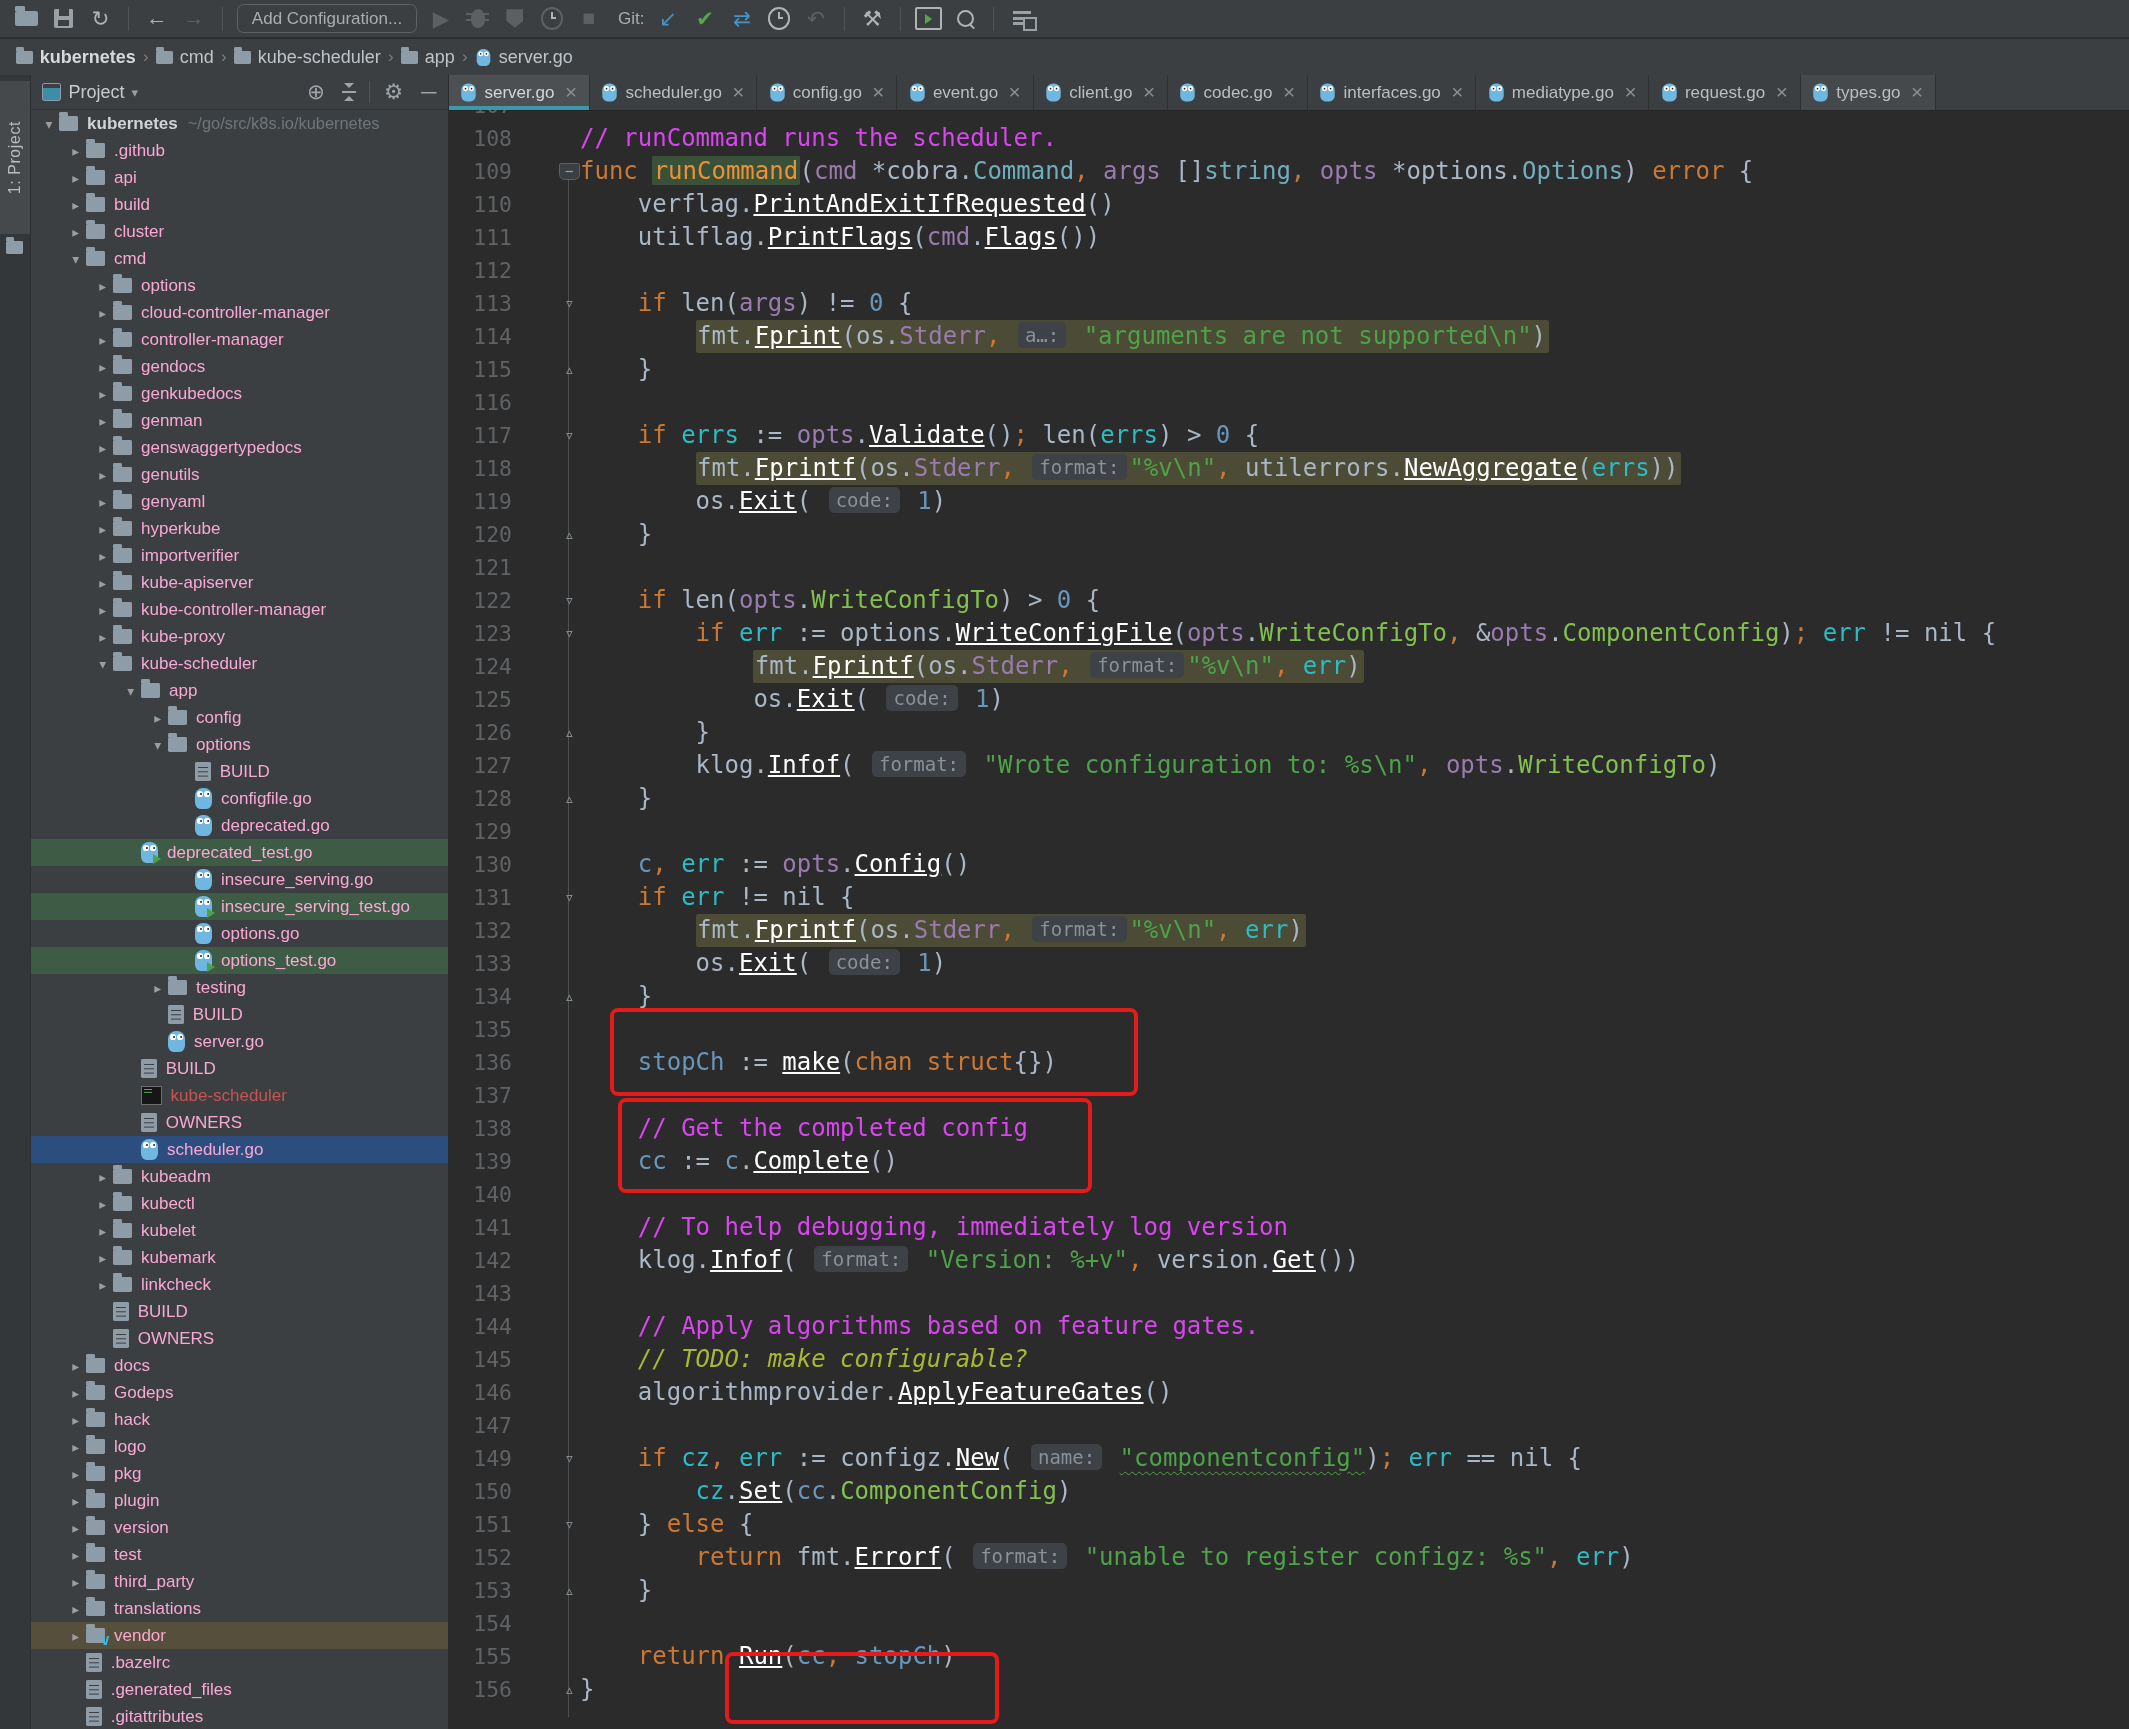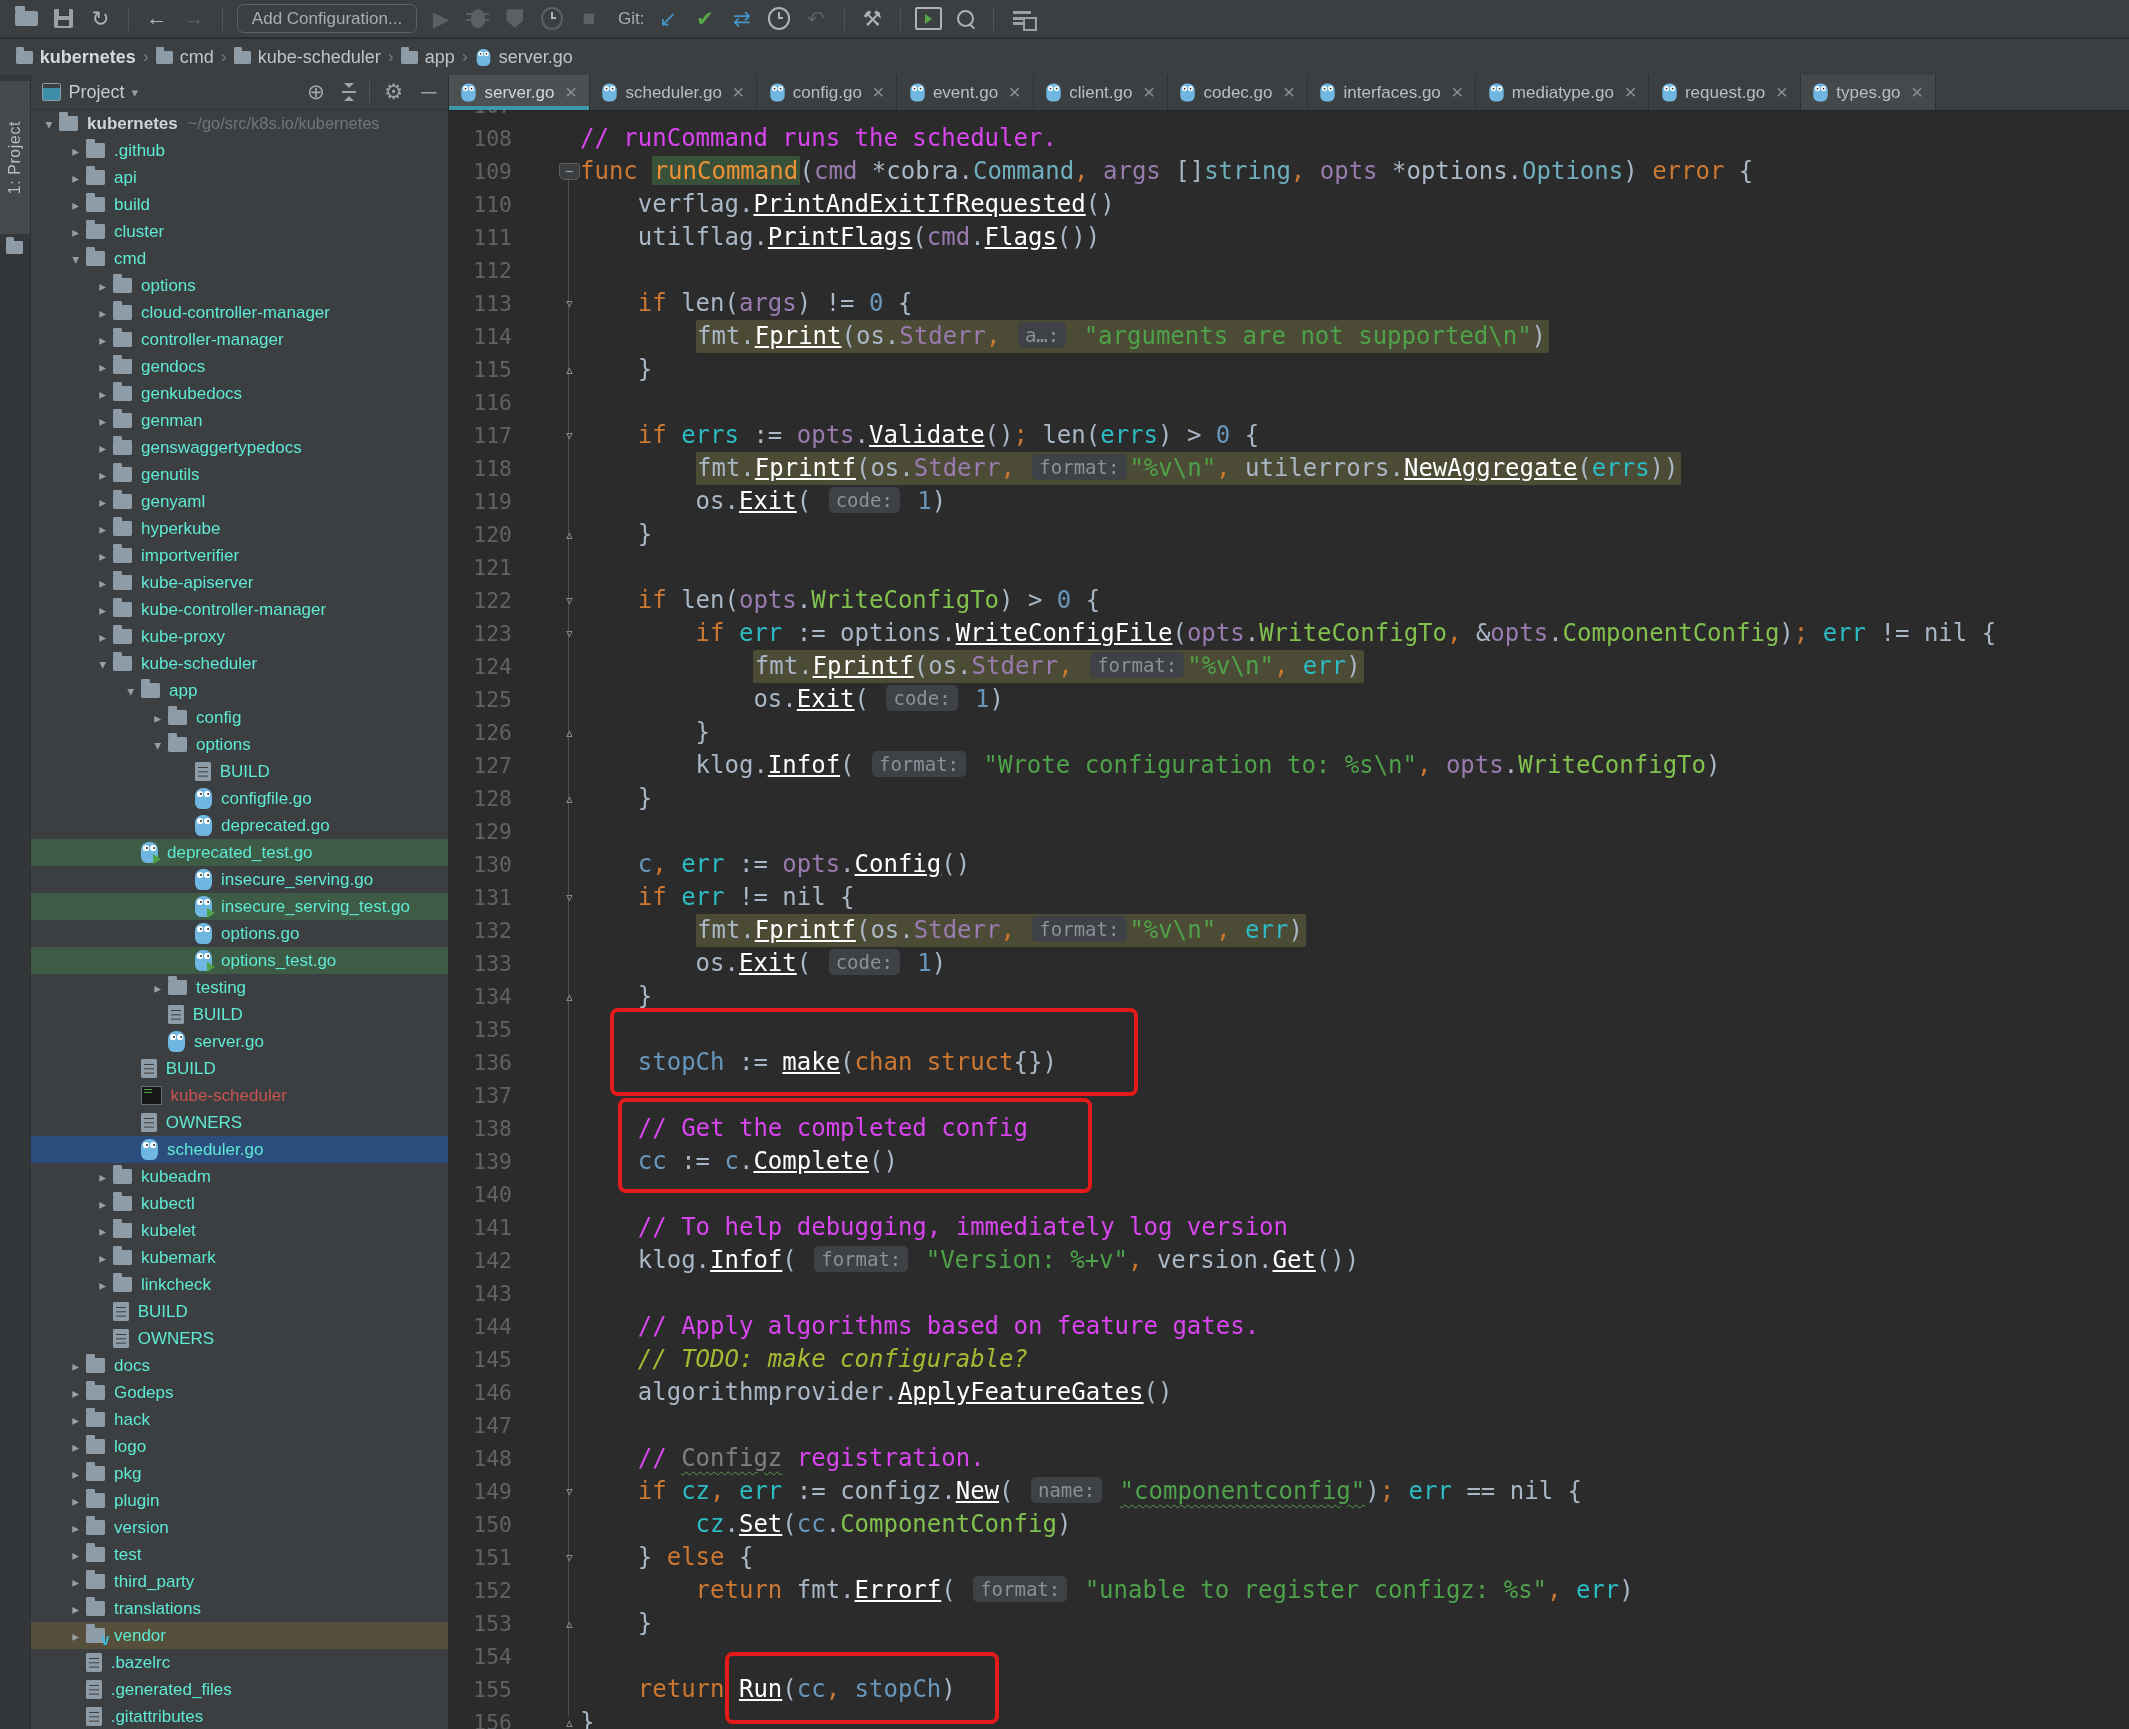--- a/index.html
+++ b/index.html
@@ -64,21 +64,21 @@
   .collapse-ic{width:18.6px;height:18.6px;position:relative;}
   .collapse-ic::before{content:"";position:absolute;left:2.1px;top:7.9px;width:14.3px;height:2.1px;background:#9FA4A8;}
   .collapse-ic i{position:absolute;left:5px;width:0;height:0;border-left:5px solid transparent;border-right:5px solid transparent;}
   .collapse-ic i.t{top:0;border-top:5.7px solid #9FA4A8;}
   .collapse-ic i.b{bottom:0;border-bottom:5.7px solid #9FA4A8;}
   .ph-sep{width:0.7px;height:21.4px;background:#515456;}
   .tree{flex:1;overflow:hidden;position:relative;font-size:17px;}
   .trow{height:27px;display:flex;align-items:center;white-space:nowrap;}
   .trow .arrow{width:21.4px;flex:none;text-align:center;color:#999EA2;font-size:13.6px;}
   .trow .ticon{margin-right:8.6px;flex:none;position:relative;}
-  .tlabel{color:#5eead4;}
+  .tlabel{color:#f9a8d4;}
   .tsub{color:#6F767B;margin-left:10px;font-size:16.4px;}
   .trow.hl-green{background:#3E5B45;} .trow.hl-sel{background:#2B4E7E;} .trow.hl-olive{background:#564F3B;}
   .trow.red .tlabel{color:#C75450;}
   .trow .tlabel.bold{font-weight:bold;color:#D0D4D7;}
   .tf-folder{width:19px;height:14.3px;background:#8E9CA8;border-radius:1.4px;position:relative;}
   .tf-folder::before{content:"";position:absolute;left:0;top:-4.3px;width:8.6px;height:4.3px;background:#8E9CA8;border-radius:1.4px 1.4px 0 0;}
   .tf-file{width:15.7px;height:19px;background:#8E9CA8;border-radius:1.4px;position:relative;overflow:hidden;}
   .tf-file::before{content:"";position:absolute;left:2.9px;top:5px;width:10px;height:1.4px;background:#3C3F41;box-shadow:0 4.3px 0 #3C3F41,0 8.6px 0 #3C3F41;}
   .tf-bin{width:18.6px;height:17px;background:#161616;border:1.4px solid #6B6F72;position:relative;}
   .tf-bin::before{content:"";position:absolute;left:2.1px;top:2.1px;width:7.1px;height:1.4px;background:#57A64A;box-shadow:0 2.9px 0 #57A64A;}
@@ -624,21 +624,20 @@
             <div class="crow"><div class="lnum">138</div><span class="ctext"><span class="tok-d">    </span><span class="tok-c">// Get the completed config</span></span></div>
             <div class="crow"><div class="lnum">139</div><span class="ctext"><span class="tok-d">    </span><span class="tok-b">cc</span><span class="tok-d"> := </span><span class="tok-b">c</span><span class="tok-d">.</span><span class="tok-fn">Complete</span><span class="tok-d">()</span></span></div>
             <div class="crow"><div class="lnum">140</div><span class="ctext"></span></div>
             <div class="crow"><div class="lnum">141</div><span class="ctext"><span class="tok-d">    </span><span class="tok-c">// To help debugging, immediately log version</span></span></div>
             <div class="crow"><div class="lnum">142</div><span class="ctext"><span class="tok-d">    klog.</span><span class="tok-fn">Infof</span><span class="tok-d">( </span><span class="hint">format:</span><span class="tok-d"> </span><span class="tok-s">"Version: %+v"</span><span class="tok-m">,</span><span class="tok-d"> version.</span><span class="tok-fn">Get</span><span class="tok-d">())</span></span></div>
             <div class="crow"><div class="lnum">143</div><span class="ctext"></span></div>
             <div class="crow"><div class="lnum">144</div><span class="ctext"><span class="tok-d">    </span><span class="tok-c">// Apply algorithms based on feature gates.</span></span></div>
             <div class="crow"><div class="lnum">145</div><span class="ctext"><span class="tok-d">    </span><span class="tok-ct">// TODO: make configurable?</span></span></div>
             <div class="crow"><div class="lnum">146</div><span class="ctext"><span class="tok-d">    algorithmprovider.</span><span class="tok-fn">ApplyFeatureGates</span><span class="tok-d">()</span></span></div>
             <div class="crow"><div class="lnum">147</div><span class="ctext"></span></div>
-            <div class="crow"><div class="lnum">148</div><span class="ctext"><span class="tok-d">    </span><span class="tok-c">// </span><span class="tok-cu">Configz</span><span class="tok-c"> registration.</span></span></div>
             <div class="crow"><div class="lnum">149</div><div class="foldm down">▿</div><span class="ctext"><span class="tok-d">    </span><span class="tok-k">if</span><span class="tok-d"> </span><span class="tok-v">cz</span><span class="tok-m">,</span><span class="tok-d"> </span><span class="tok-v">err</span><span class="tok-d"> := configz.</span><span class="tok-fn">New</span><span class="tok-d">( </span><span class="hint">name:</span><span class="tok-d"> </span><span class="tok-su">"componentconfig"</span><span class="tok-d">)</span><span class="tok-m">;</span><span class="tok-d"> </span><span class="tok-v">err</span><span class="tok-d"> == nil {</span></span></div>
             <div class="crow"><div class="lnum">150</div><span class="ctext"><span class="tok-d">        </span><span class="tok-v">cz</span><span class="tok-d">.</span><span class="tok-fn">Set</span><span class="tok-d">(</span><span class="tok-b">cc</span><span class="tok-d">.</span><span class="tok-f">ComponentConfig</span><span class="tok-d">)</span></span></div>
             <div class="crow"><div class="lnum">151</div><div class="foldm down">▿</div><span class="ctext"><span class="tok-d">    } </span><span class="tok-k">else</span><span class="tok-d"> {</span></span></div>
             <div class="crow"><div class="lnum">152</div><span class="ctext"><span class="tok-d">        </span><span class="tok-k">return</span><span class="tok-d"> fmt.</span><span class="tok-fn">Errorf</span><span class="tok-d">( </span><span class="hint">format:</span><span class="tok-d"> </span><span class="tok-s">"unable to register configz: %s"</span><span class="tok-m">,</span><span class="tok-d"> </span><span class="tok-v">err</span><span class="tok-d">)</span></span></div>
             <div class="crow"><div class="lnum">153</div><div class="foldm up">▵</div><span class="ctext"><span class="tok-d">    }</span></span></div>
             <div class="crow"><div class="lnum">154</div><span class="ctext"></span></div>
             <div class="crow"><div class="lnum">155</div><span class="ctext"><span class="tok-d">    </span><span class="tok-k">return</span><span class="tok-d"> </span><span class="tok-fn">Run</span><span class="tok-d">(</span><span class="tok-b">cc</span><span class="tok-m">,</span><span class="tok-d"> </span><span class="tok-b">stopCh</span><span class="tok-d">)</span></span></div>
             <div class="crow"><div class="lnum">156</div><div class="foldm up">▵</div><span class="ctext"><span class="tok-d">}</span></span></div>
           </div>
         <div class="annbox" style="left:161px;top:898px;width:520px;height:80px;"></div>

